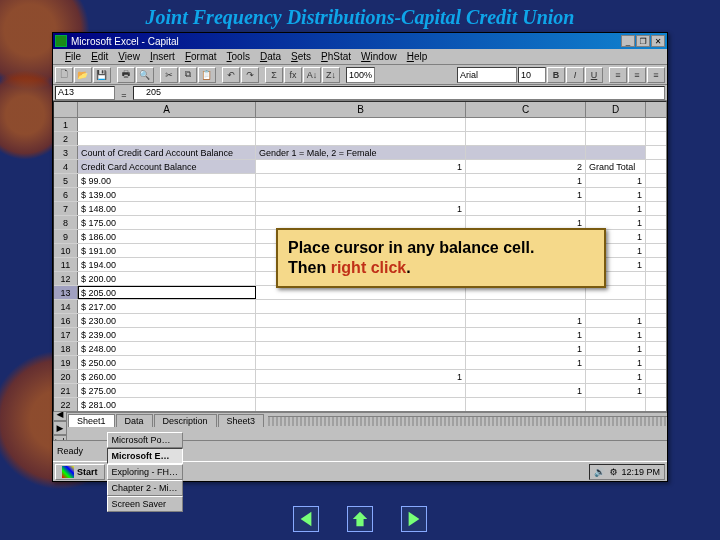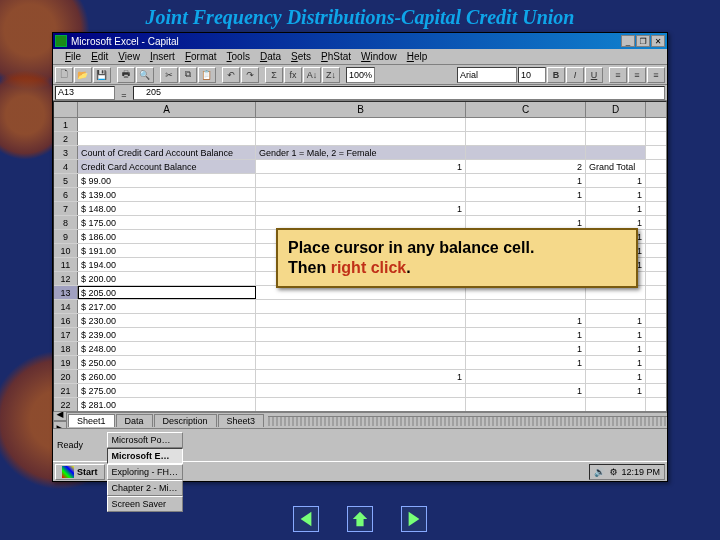--- a/index.html
+++ b/index.html
@@ -99,25 +99,25 @@
   .pivotfield { background:#c8c8d8; }
 
   .sheettabs {
     height:16px; background:#c0c0c0; display:flex; align-items:center;
     border-top:1px solid #808080; font-size:9px;
   }
   .navtab { width:14px; height:14px; border:1px solid #808080; background:#c0c0c0; display:flex; align-items:center; justify-content:center; }
   .tab { padding:1px 8px; background:#fff; border:1px solid #808080; border-bottom:none; margin-left:1px;text-align:center; }
   .tab.inactive { background:#c0c0c0; }
 
-  .statusbar { height:16px; background:#c0c0c0; border-top:1px solid #808080; display:flex; align-items:center; padding:16px 4px; font-size:9px; }
+  .statusbar { height:16px; background:#c0c0c0; border-top:1px solid #808080; display:flex; align-items:center; padding:10px 4px; font-size:9px;margin-top:12px; }
 
   .callout {
     position:absolute; top:228px; left:276px;
-    width:362px; padding:8px 10px;
+    width:330px; padding:8px 10px;
     background:#f5d98a; border:2px solid #7a5b10;
     font-family:"Arial Black", Arial; font-weight:bold; font-size:16px;
     color:#000; box-shadow:2px 2px 4px rgba(0,0,0,0.5);
     line-height:1.25;
   }
   .callout .hl { color:#c03018; }
 
   .taskbar {
     height:20px; background:#c0c0c0; border-top:1px solid #fff;
     display:flex; align-items:center; padding:0 2px; gap:2px; font-size:9px;

